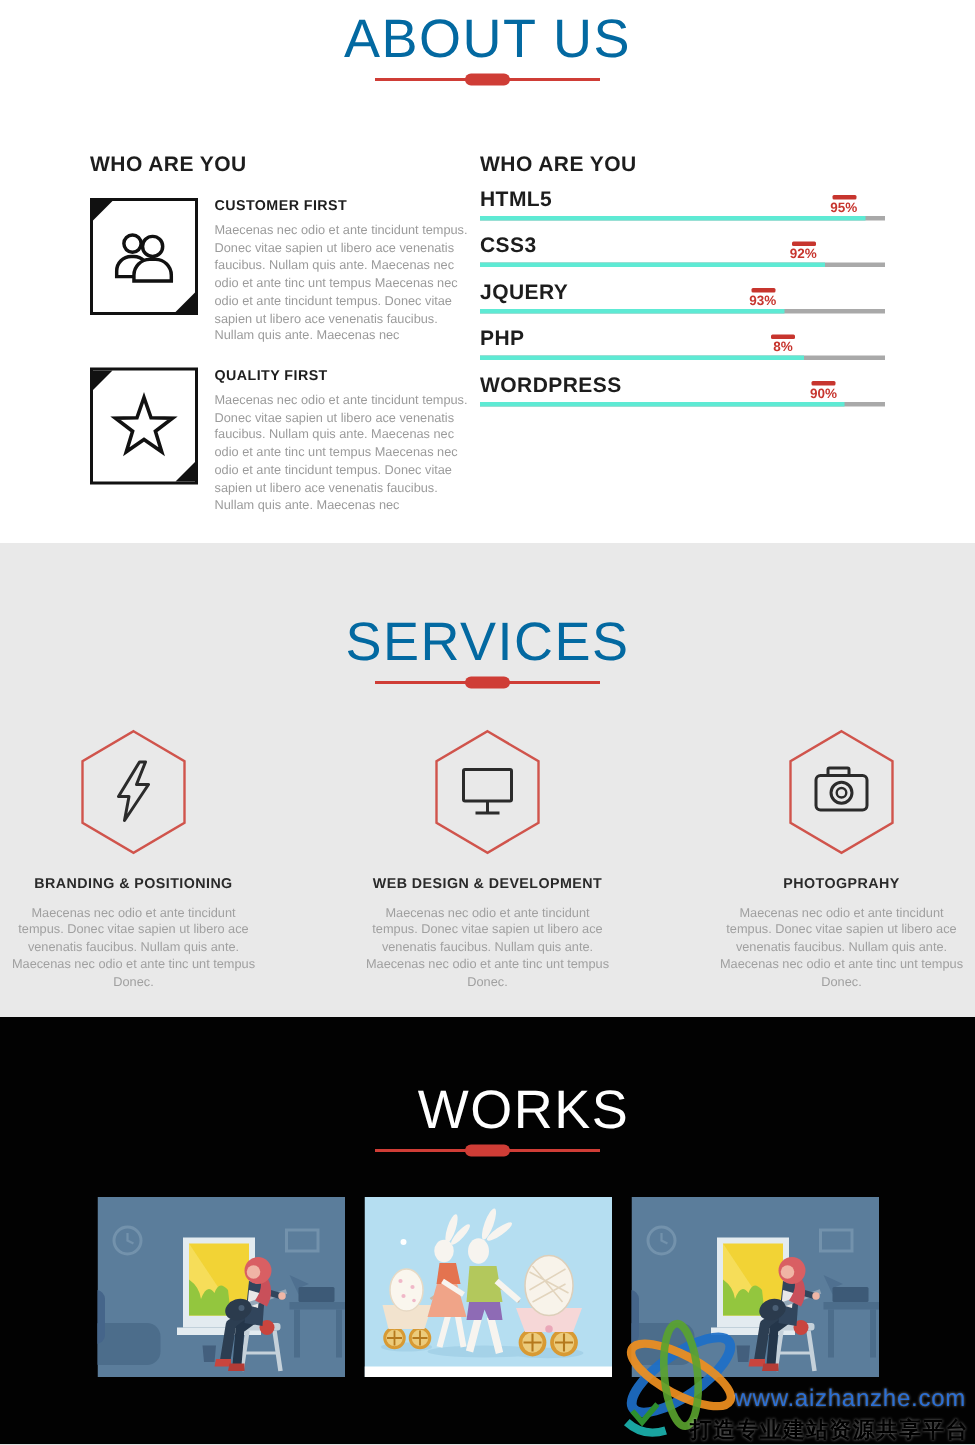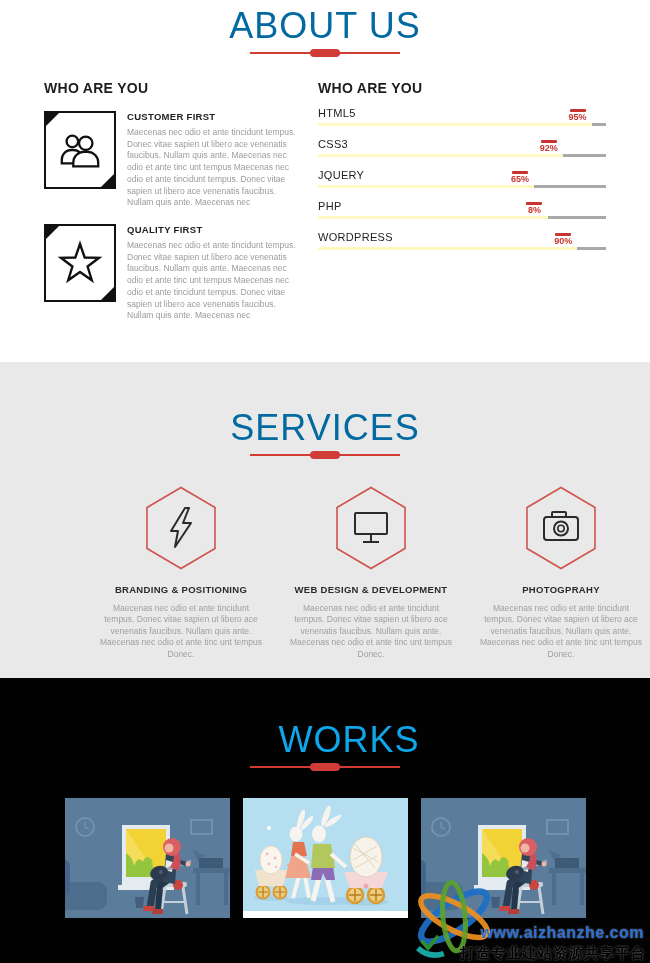--- a/index.html
+++ b/index.html
@@ -18,75 +18,75 @@
   .underline {
     position:relative; width:150px; height:2px; background:#cf3d36; margin:8px auto 0;
   }
   .underline::after {
     content:""; position:absolute; left:50%; top:-3px; transform:translateX(-50%);
     width:30px; height:8px; background:#cf3d36; border-radius:4px;
   }
 
   
   .about { height:362px; background:#ffffff; padding-top:8px; }
-  .about-cols { display:flex; gap:22px; padding:0 44px; margin-top:26px; }
+  .about-cols { display:flex; gap:8px; padding:0 60px; margin-top:47px; }
   .col-left { width:252px; flex:none; }
   .col-right { flex:1; }
   .col-heading { font-size:14px; font-weight:bold; color:#1d1d1d; letter-spacing:.3px; }
 
   .feature { display:flex; gap:11px; margin-top:15px;justify-content:flex-end; }
   .icon-box {
     position:relative; width:72px; height:78px; flex:none; border:2px solid #111;
     display:flex; align-items:center; justify-content:center; background:#fff;
   }
   .corner { position:absolute; width:0; height:0; }
   .corner.tl { top:0; left:0; border-top:13px solid #111; border-right:13px solid transparent; }
   .corner.br { bottom:0; right:0; border-bottom:13px solid #111; border-left:13px solid transparent; }
   .feat-text { flex:1; }
   .feat-title { font-size:9.5px; font-weight:bold; color:#1d1d1d; letter-spacing:.3px; margin-bottom:5px; }
   .feat-para { font-size:8.5px; color:#9b9b9b; line-height:1.38; }
 
   
   .skills-list { margin-top:10px; }
   .skill { position:relative; padding-top:17px; margin-bottom:11px; }
   .skill-label {
-    position:absolute; left:0; bottom:7px; font-size:11px; font-weight:normal;
+    position:absolute; left:0; bottom:7px; font-size:14px; font-weight:bold;
     color:#1d1d1d; letter-spacing:.3px;
   }
   .skill-track { position:relative; height:3px; background:#a9a9a9; }
-  .skill-fill { position:relative; height:3px; background:#fef9c3; }
+  .skill-fill { position:relative; height:3px; background:#5eead4; }
   .skill-marker { position:absolute; right:-4px; bottom:4px; width:36px; text-align:center; }
   .skill-tick { width:16px; height:3px; background:#c7352e; border-radius:1px; margin:0 auto 0; }
   .skill-pct { font-size:9px; font-weight:bold; color:#c7352e; line-height:1.15; }
 
   
   .services { height:316px; background:#e9e9e9; padding-top:48px; }
-  .service-row { display:flex; justify-content:flex-end; margin-top:30px;gap:12px; }
+  .service-row { display:flex; justify-content:space-between; margin-top:30px; }
   .service { width:178px; text-align:center; }
   .service-icon { display:block; margin:0 auto 14px; }
   .service-title { font-size:9.5px; font-weight:bold; color:#2a2a2a; letter-spacing:.3px; }
   .service-para { font-size:8.5px; color:#a0a0a0; line-height:1.35; margin-top:8px; padding:0 5px; }
 
   
   .works { height:285px; background:#020202; padding-top:44px; }
-  .works .big-title { color:#0ea5e9;margin-left:48px; }
+  .works .big-title { color:#ffffff;margin-left:48px; }
   .works-row { display:flex; justify-content:center; gap:13px; margin-top:30px; }
   .work { width:165px; height:120px; flex:none; cursor:pointer; }
   .work svg { display:block; width:165px; height:120px; }
 
   
   .watermark { position:absolute; left:392px; top:870px; width:256px; height:93px; pointer-events:none; }
   .wm-logo { position:absolute; left:8px; top:4px; width:108px; height:88px; }
   .wm-brand {
     position:absolute; right:2px; top:2px; font-size:43px; font-weight:bold;
     font-family:"DejaVu Serif", serif; color:#5a4ba2; letter-spacing:16px; white-space:nowrap;
     text-shadow:0 0 2px rgba(255,255,255,.65);
   }
   .wm-url {
-    position:absolute; right:4px; top:54px; font-size:16px; font-weight:bold; color:#2b6fd4;
+    position:absolute; right:4px; top:54px; font-size:16px; font-weight:normal; color:#2b6fd4;
     letter-spacing:.5px; text-shadow:0 0 2px rgba(255,255,255,.5); pointer-events:auto;
   }
   .wm-tagline {
     position:absolute; right:2px; top:74px; font-size:14.5px; font-weight:bold; color:#000000;
     letter-spacing:1px; white-space:nowrap; text-shadow:0 0 2px rgba(255,255,255,.5);
   }
   .hidden-defs { position:absolute; width:0; height:0; overflow:hidden; }
 </style>
 </head>
 <body>
@@ -160,21 +160,21 @@
               </div>
             </div>
           </div>
 
           <div class="skill">
             <span class="skill-label">JQUERY</span>
             <div class="skill-track">
               <div class="skill-fill" style="width: 75%;">
                 <div class="skill-marker">
                   <div class="skill-tick"></div>
-                  <div class="skill-pct">65%</div>
+                  <div class="skill-pct">93%</div>
                 </div>
               </div>
             </div>
           </div>
 
 
           <div class="skill">
             <span class="skill-label">PHP</span>
             <div class="skill-track">
               <div class="skill-fill" style="width: 80%;">

